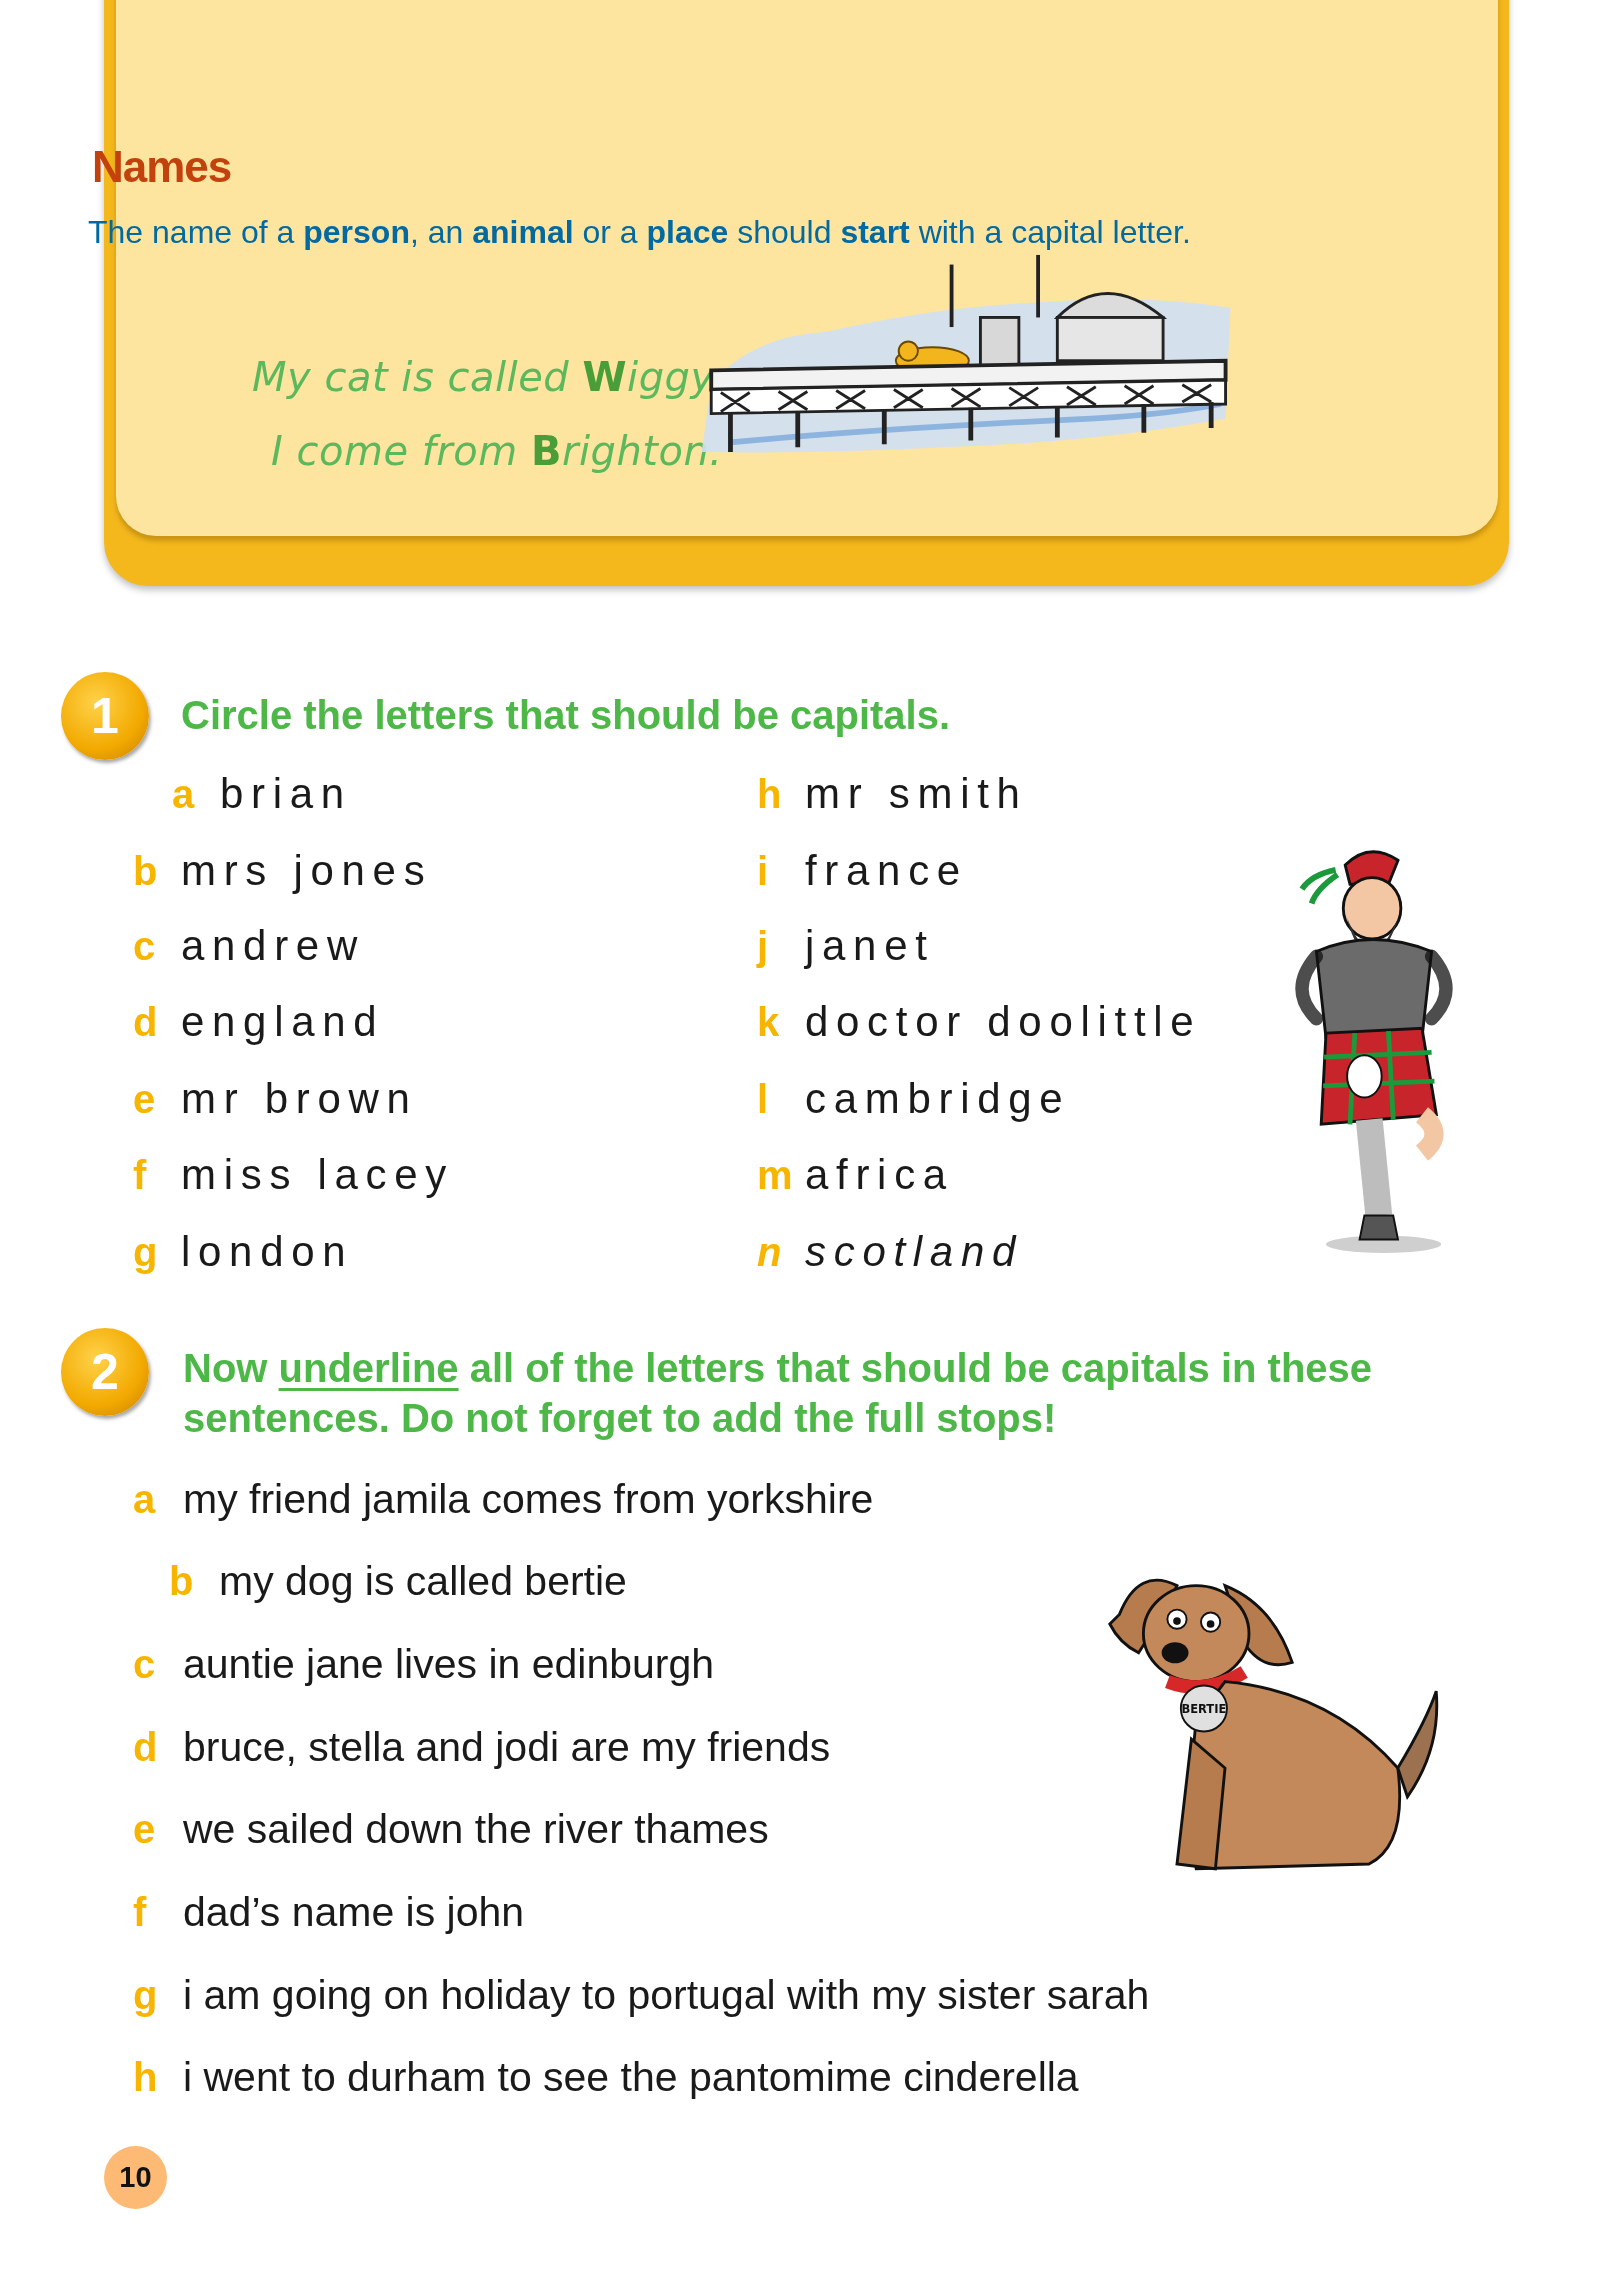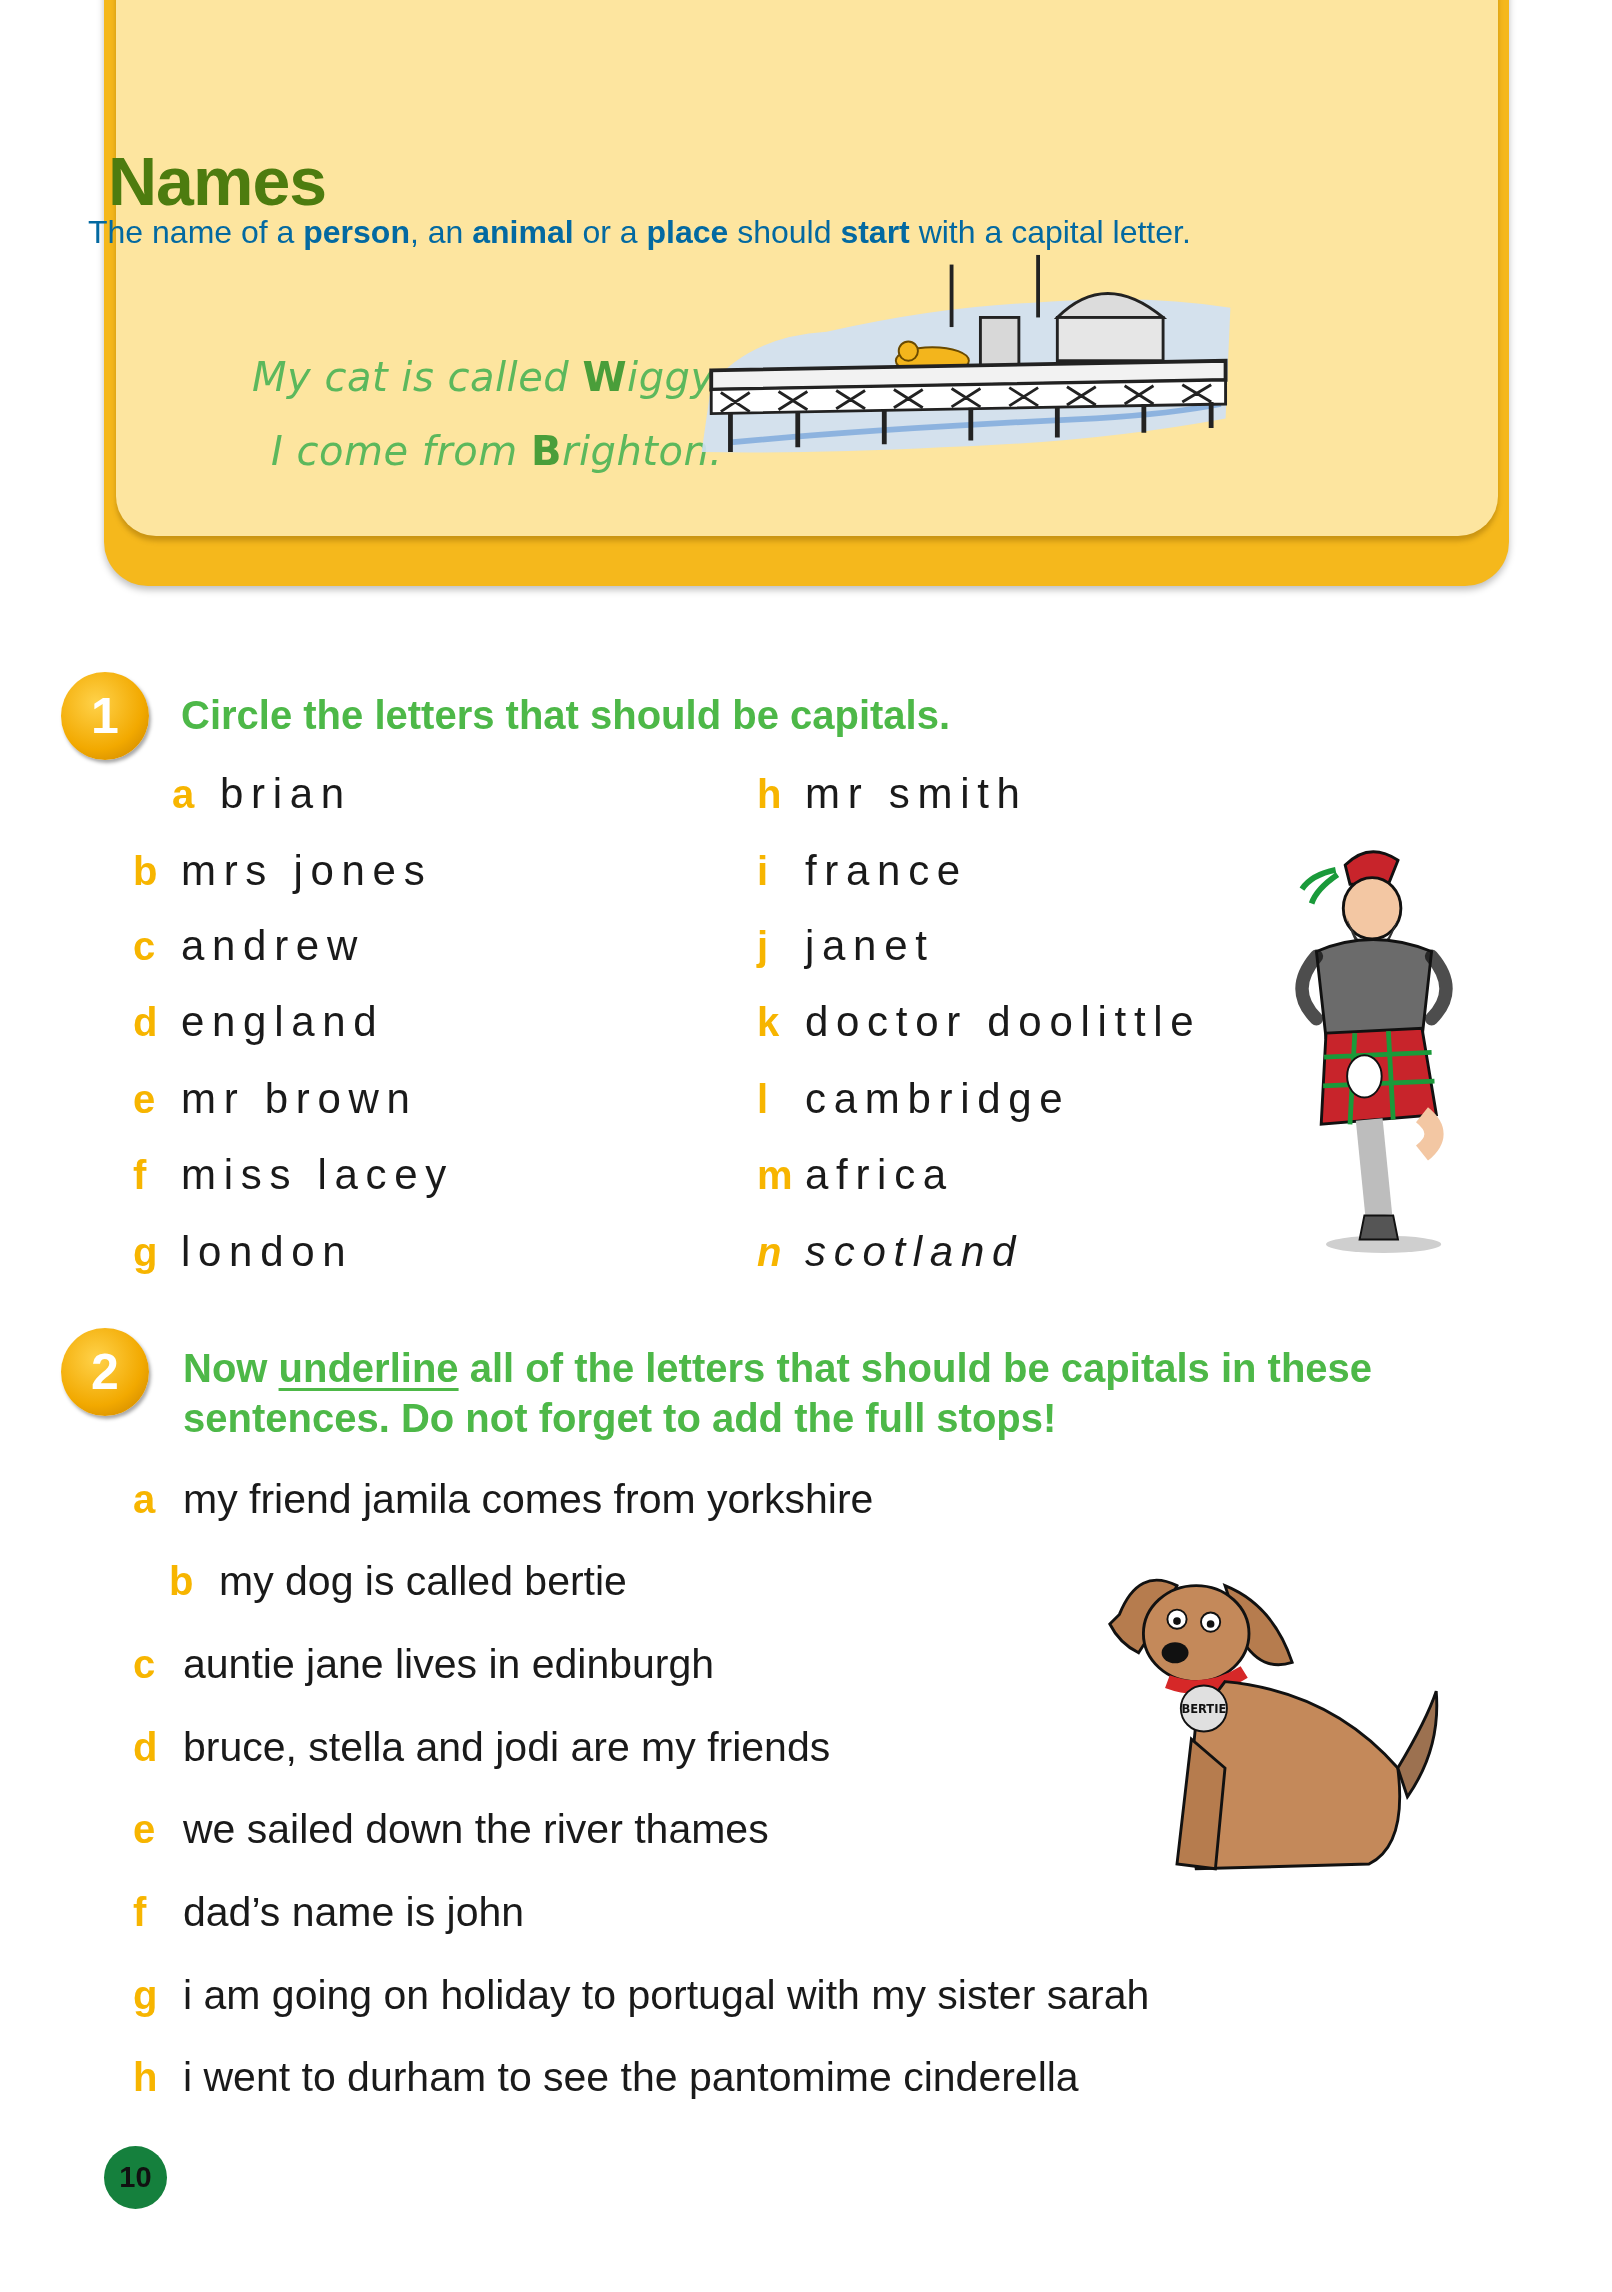--- a/index.html
+++ b/index.html
@@ -1,33 +1,33 @@
 <!DOCTYPE html>
 <html><head>
 <meta charset="utf-8">
 <style>
   html,body{margin:0;padding:0;background:#ffffff;}
   body{width:1612px;height:2292px;position:relative;overflow:hidden;font-family:"Liberation Sans","DejaVu Sans",sans-serif;color:#1a1a1a;}
   .infobox-outer{position:absolute;left:104px;top:-29px;width:1405px;height:615px;background:#f5b81c;border-radius:0 0 44px 44px;box-shadow:0 3.8px 7.7px rgba(0,0,0,0.25);}
   .infobox-inner{position:absolute;left:11.5px;top:0;right:11.5px;height:565px;background:#fde59f;border-radius:0 0 40px 40px;box-shadow:0 4.8px 5.8px rgba(120,80,0,0.35);}
-  .box-title{position:absolute;left:108px;top:142px;font-size:68px;font-weight:bold;color:#4d7c0f;letter-spacing:-1px;}
+  .box-title{position:absolute;left:92px;top:142px;font-size:44px;font-weight:bold;color:#c2410c;letter-spacing:-1px;}
   .box-text{position:absolute;left:88px;top:207px;width:1278px;font-size:32px;line-height:51px;color:#0369a1;}
   .box-text b{font-weight:bold;}
   .example{position:absolute;font-family:"DejaVu Sans",sans-serif;font-size:40px;color:#5cb85c;font-weight:normal;letter-spacing:0.5px;font-style:italic;}
   .example .cap{font-weight:bold;font-style:normal;color:#4a9e3a;}
   .pier{position:absolute;left:692px;top:250px;width:548px;height:207px;}
   .q-badge{position:absolute;width:88px;height:88px;border-radius:50%;background:radial-gradient(circle at 40% 35%,#ffd24a 0%,#f2a900 60%,#c47e00 100%);color:#fff;font-size:50px;font-weight:bold;text-align:center;line-height:88px;box-shadow:1.9px 2.9px 3.8px rgba(0,0,0,0.35);}
   .q-text{position:absolute;font-size:40px;font-weight:bold;color:#4db848;line-height:50px;}
   .q-text u{text-decoration-thickness:2.9px;text-underline-offset:5.8px;}
   .item{position:absolute;font-size:42px;height:58px;line-height:58px;white-space:nowrap;}
   .item .lbl{display:inline-block;width:48px;color:#f7b500;font-weight:bold;font-size:40px;}
   .item .word{letter-spacing:7.7px;color:#1a1a1a;}
   .sent{position:absolute;font-size:41px;height:58px;line-height:58px;white-space:nowrap;}
   .sent .lbl{display:inline-block;width:50px;color:#f7b500;font-weight:bold;font-size:40px;}
-  .page-num{position:absolute;left:104px;top:2146px;width:63px;height:63px;border-radius:50%;background:#15803d;font-size:29px;font-weight:bold;text-align:center;line-height:63px;color:#111;}
+  .page-num{position:absolute;left:104px;top:2146px;width:63px;height:63px;border-radius:50%;background:#fdba74;font-size:29px;font-weight:bold;text-align:center;line-height:63px;color:#111;}
   .illus{position:absolute;}
 </style>
 </head>
 <body>
 
 <div class="infobox-outer">
   <div class="infobox-inner"></div>
 </div>
 <div class="box-title">Names</div>
 <div class="box-text"><span>The name of a </span><b>person</b><span>, an </span><b>animal</b><span> or a </span><b>place</b><span> should </span><b>start</b><span> with a capital letter.</span></div>

